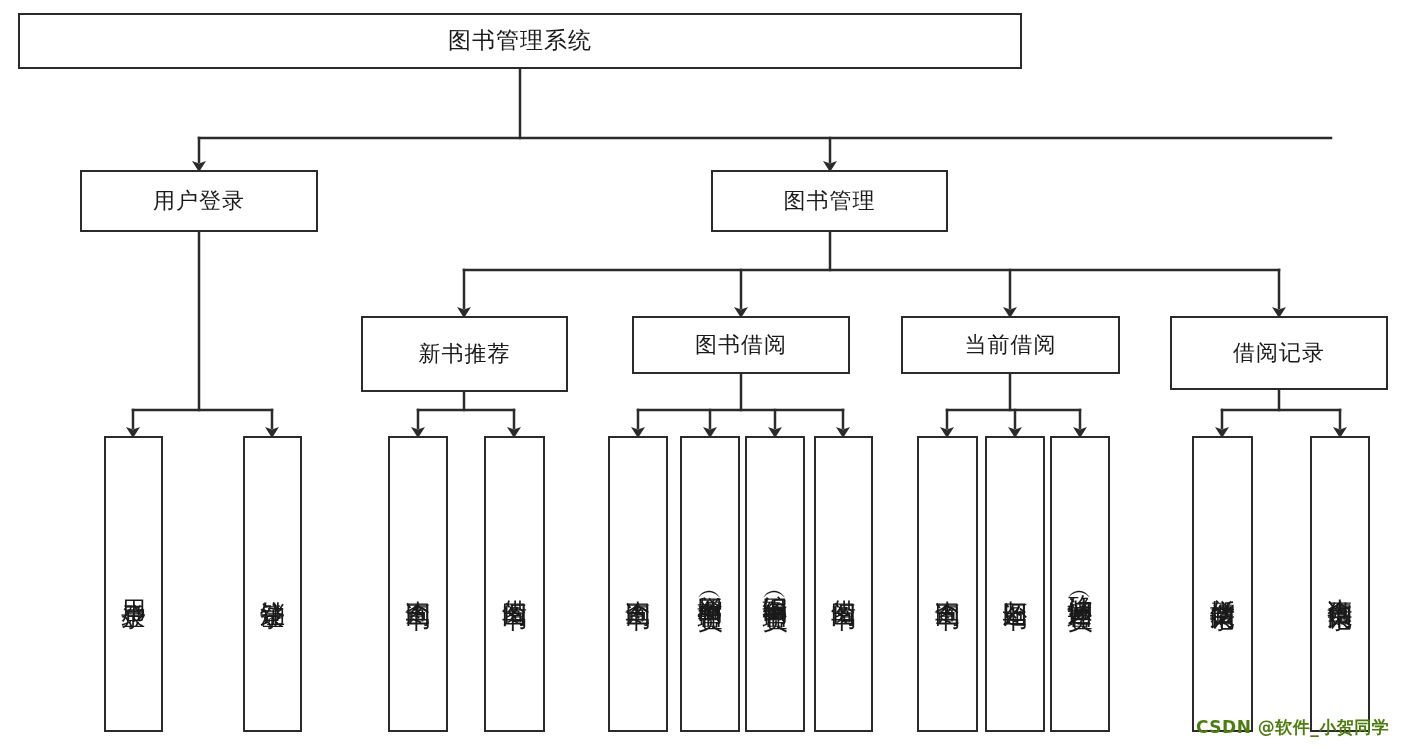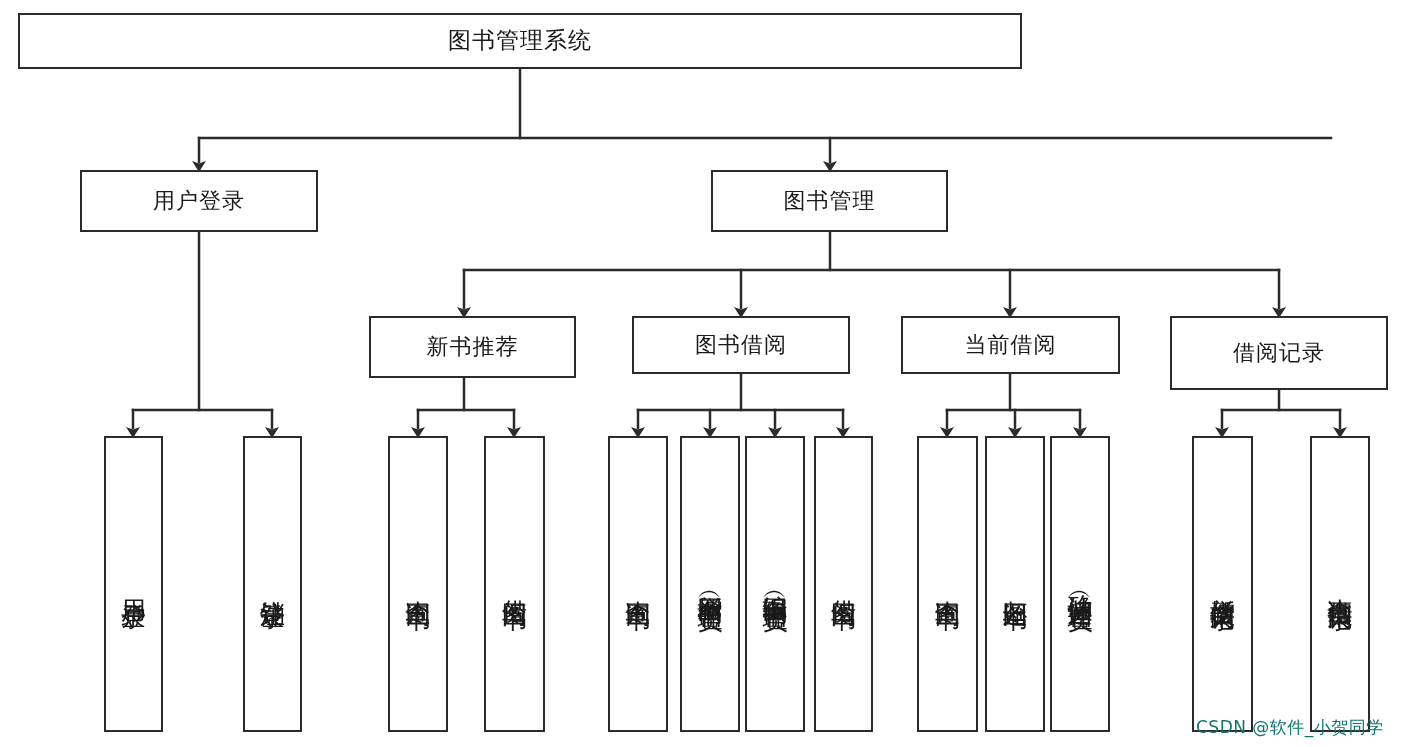--- a/index.html
+++ b/index.html
@@ -54,23 +54,24 @@
     writing-mode: vertical-rl;
     text-orientation: upright;
     white-space: nowrap;
   }
   #root-node {
     font-size: 23px;
   }
   .watermark {
     position: absolute;
     font-size: 17px;
-    color: #0f766e;
+    color: #4d7c0f;
     white-space: nowrap;
     letter-spacing: 0.5px;
+    font-weight: bold;
   }
 </style>
 </head>
 <body>
 
 <div id="stage">
 
   <svg class="edges" viewBox="0 0 1405 747">
     <defs>
       <marker id="arrow" markerWidth="12" markerHeight="14" refX="1" refY="7" orient="auto" markerUnits="userSpaceOnUse">
@@ -126,21 +127,21 @@
     <span>图书管理系统</span>
   </div>
 
   <div class="node horiz" style="left:80px; top:170px; width:238px; height:62px;">
     <span>用户登录</span>
   </div>
   <div class="node horiz" style="left:711px; top:170px; width:237px; height:62px;">
     <span>图书管理</span>
   </div>
 
-  <div class="node horiz" style="left:361px; top:316px; width:207px; height:62px;margin-left:8px;">
+  <div class="node horiz" style="left:361px; top:316px; width:207px; height:76px;">
     <span>新书推荐</span>
   </div>
   <div class="node horiz" style="left:901px; top:316px; width:219px; height:58px;">
     <span>当前借阅</span>
   </div>
   <div class="node horiz" style="left:632px; top:316px; width:218px; height:58px;">
     <span>图书借阅</span>
   </div>
   <div class="node horiz" style="left:1170px; top:316px; width:218px; height:74px;">
     <span>借阅记录</span>

